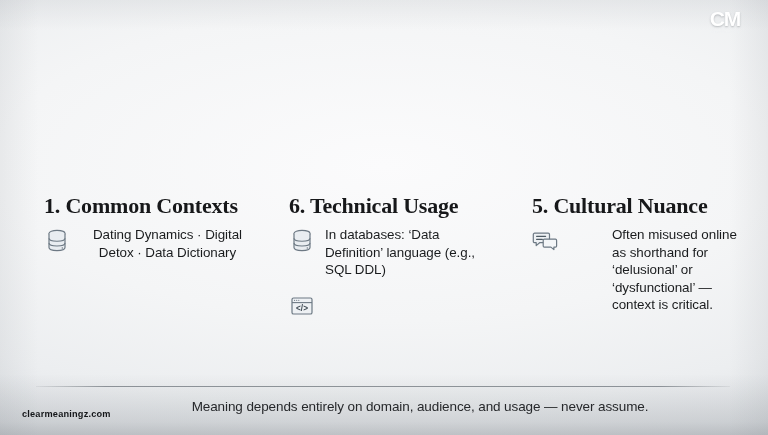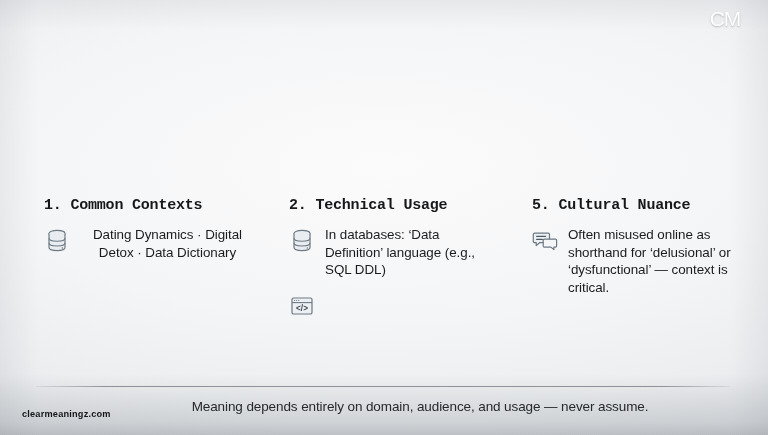--- a/index.html
+++ b/index.html
@@ -33,21 +33,21 @@
     position: absolute;
     top: 8px;
     right: 14px;
     width: 58px;
     height: 34px;
     text-align: center;
     z-index: 3;
   }
   #logo .mark {
     font-family: "Liberation Sans", sans-serif;
-    font-weight: 400;
+    font-weight: 700;
     font-size: 21px;
     line-height: 21px;
     letter-spacing: -1.2px;
     color: #ffffff;
     text-shadow: 0 1px 2px rgba(80,86,92,0.35);
   }
   #logo .wordmark {
     margin-top: 1px;
     font-size: 3.6px;
     line-height: 5px;
@@ -92,23 +92,23 @@
   }
   .col {
     position: absolute;
     top: 0;
   }
   .col-1 { left: 44px;  width: 238px; }
   .col-2 { left: 289px; width: 232px; }
   .col-3 { left: 532px; width: 215px; }
 
   .col-heading {
-    font-family: Liberation Mono, monospace;
-    font-weight: 700;
-    font-size: 15px;
+    font-family: Liberation Serif, serif;
+    font-weight: 700;
+    font-size: 22px;
     line-height: 19px;
     color: #17181a;
     letter-spacing: -0.2px;
     white-space: nowrap;
     margin-bottom: 11px;
   }
 
   .bullet {
     display: flex;
     align-items: flex-start;
@@ -124,21 +124,21 @@
   .bullet .icon svg { display: block; }
   .bullet .text {
     font-family: "Liberation Sans", sans-serif;
     font-size: 13.4px;
     line-height: 17.5px;
     color: #1a1c1e;
     letter-spacing: -0.05px;
   }
   .col-1 .bullet .text { max-width: 175px; text-align: center; }
   .col-2 .bullet .text { max-width: 165px; }
-  .col-3 .bullet .text { max-width: 178px; }
+  .col-3 .bullet .text { max-width: 178px; margin-left: 44px; }
 
   
   #divider {
     position: absolute;
     left: 36px;
     top: 386px;
     width: 694px;
     height: 1px;
     background: linear-gradient(to right, rgba(150,155,160,0.15), rgba(125,131,137,0.85) 10%, rgba(125,131,137,0.85) 90%, rgba(150,155,160,0.15));
     z-index: 2;
@@ -195,21 +195,21 @@
             <path d="M5 10.2 C5 11.9 8.6 13.2 13 13.2 C17.4 13.2 21 11.9 21 10.2" fill="none" stroke="#6d7984" stroke-width="1.1"></path>
             <path d="M5 15 C5 16.7 8.6 18 13 18 C17.4 18 21 16.7 21 15" fill="none" stroke="#6d7984" stroke-width="1.1"></path>
             <circle cx="18.3" cy="20" r="0.7" fill="#6d7984"></circle>
           </svg>
         </span>
         <span class="text">Dating Dynamics · Digital Detox · Data Dictionary</span>
       </div>
     </div>
 
     <div class="col col-2">
-      <div class="col-heading">2. Technical Usage</div>
+      <div class="col-heading">6. Technical Usage</div>
 
       <div class="bullet">
         <span class="icon">
           <svg width="26" height="26" viewBox="0 0 26 26">
             <ellipse cx="13" cy="5.4" rx="8" ry="3" fill="#e9edf1" stroke="#6d7984" stroke-width="1.2"></ellipse>
             <path d="M5 5.4 V19.6 C5 21.3 8.6 22.6 13 22.6 C17.4 22.6 21 21.3 21 19.6 V5.4" fill="#e9edf1" stroke="#6d7984" stroke-width="1.2"></path>
             <path d="M5 10.2 C5 11.9 8.6 13.2 13 13.2 C17.4 13.2 21 11.9 21 10.2" fill="none" stroke="#6d7984" stroke-width="1.1"></path>
             <path d="M5 15 C5 16.7 8.6 18 13 18 C17.4 18 21 16.7 21 15" fill="none" stroke="#6d7984" stroke-width="1.1"></path>
             <circle cx="18.3" cy="20" r="0.7" fill="#6d7984"></circle>
           </svg>

